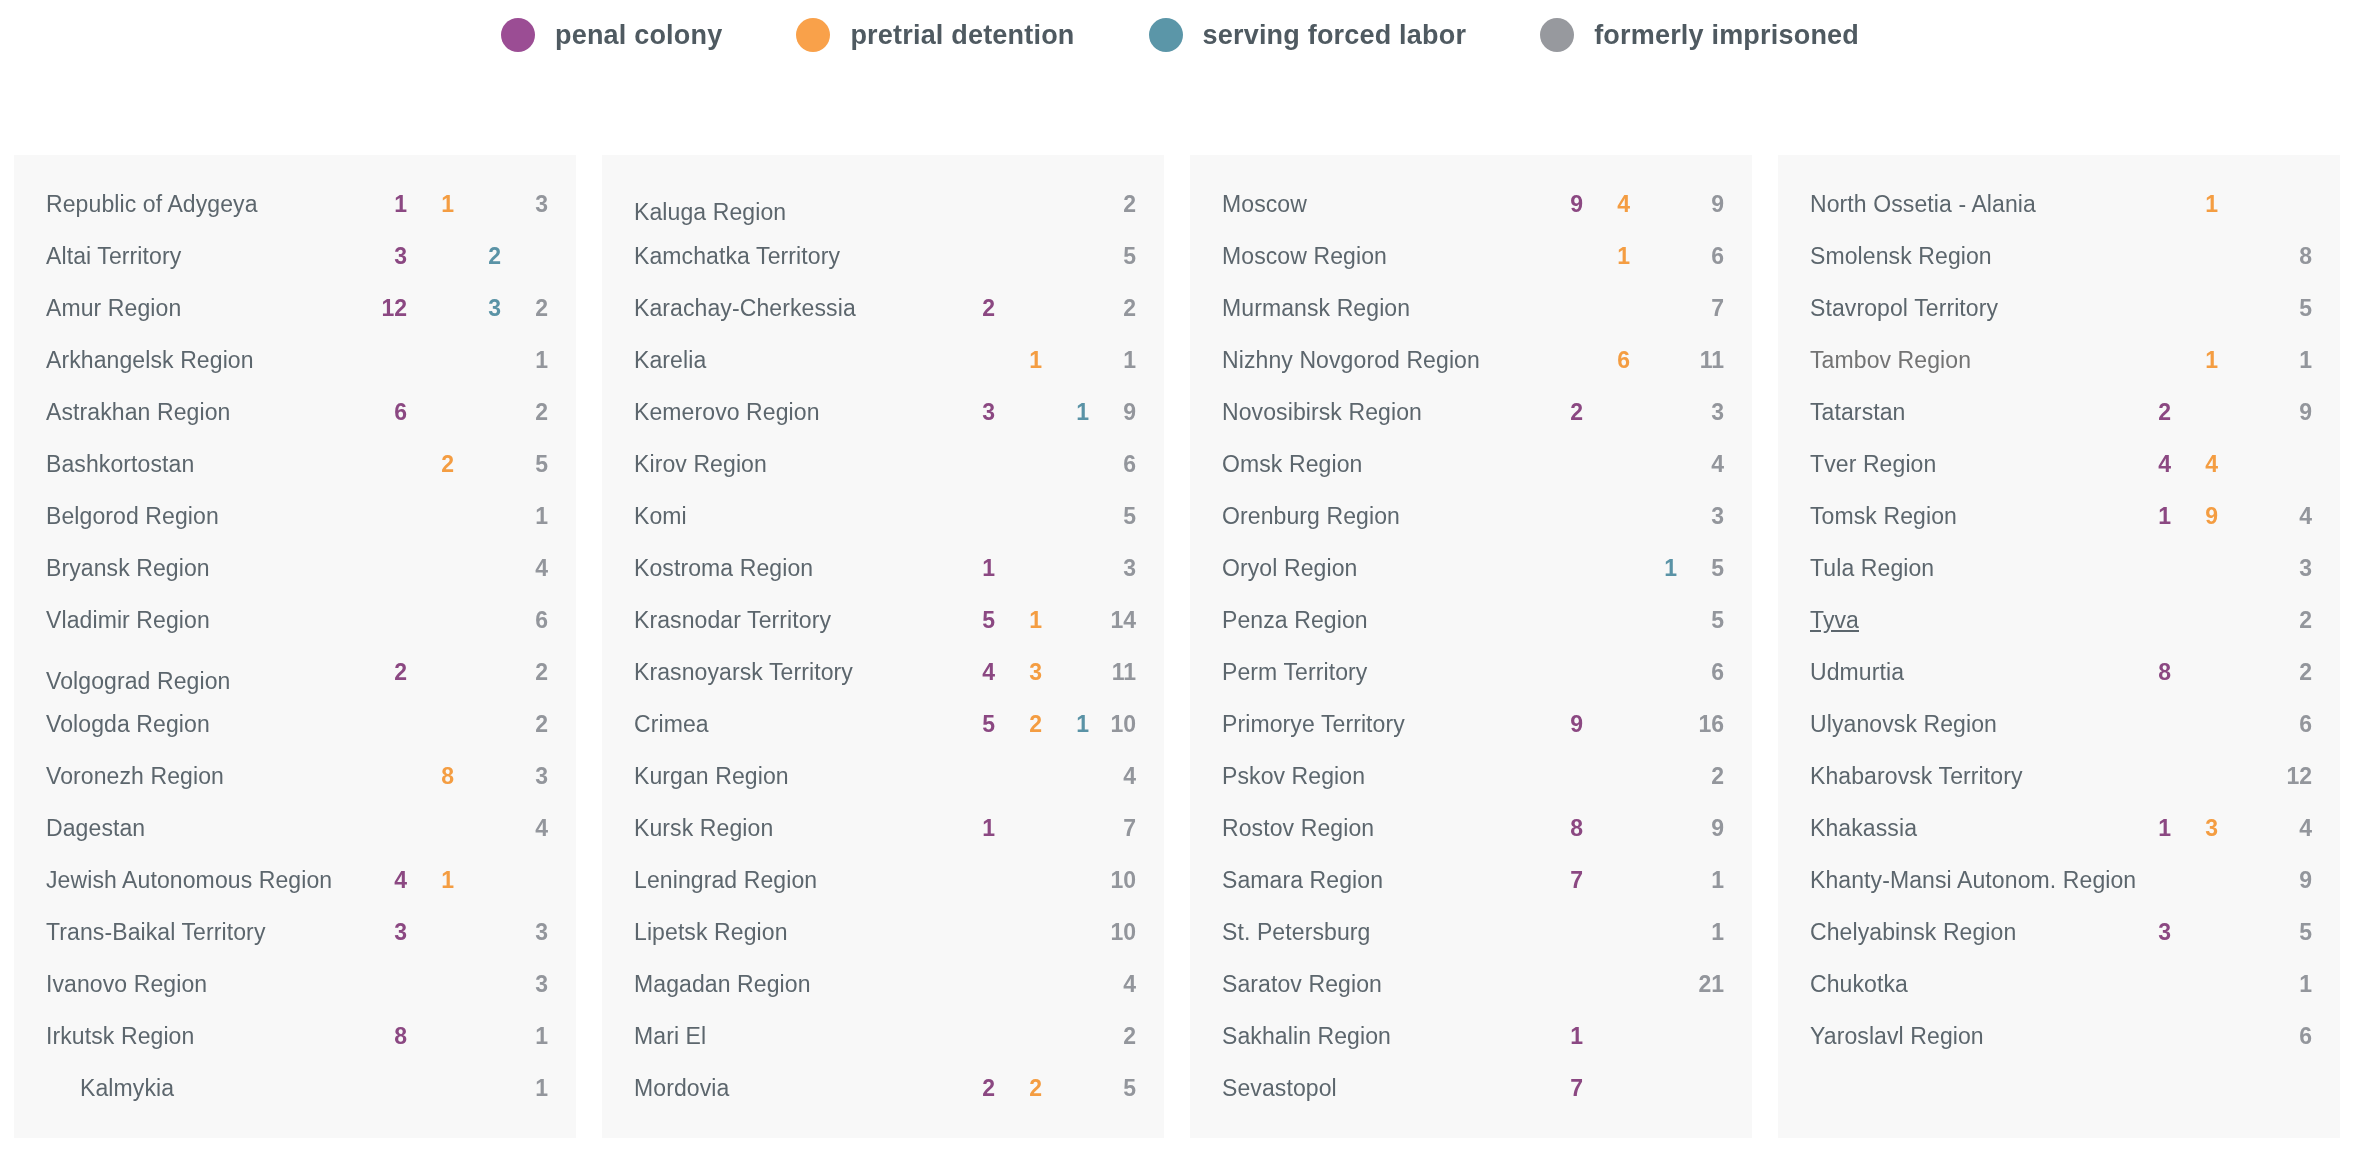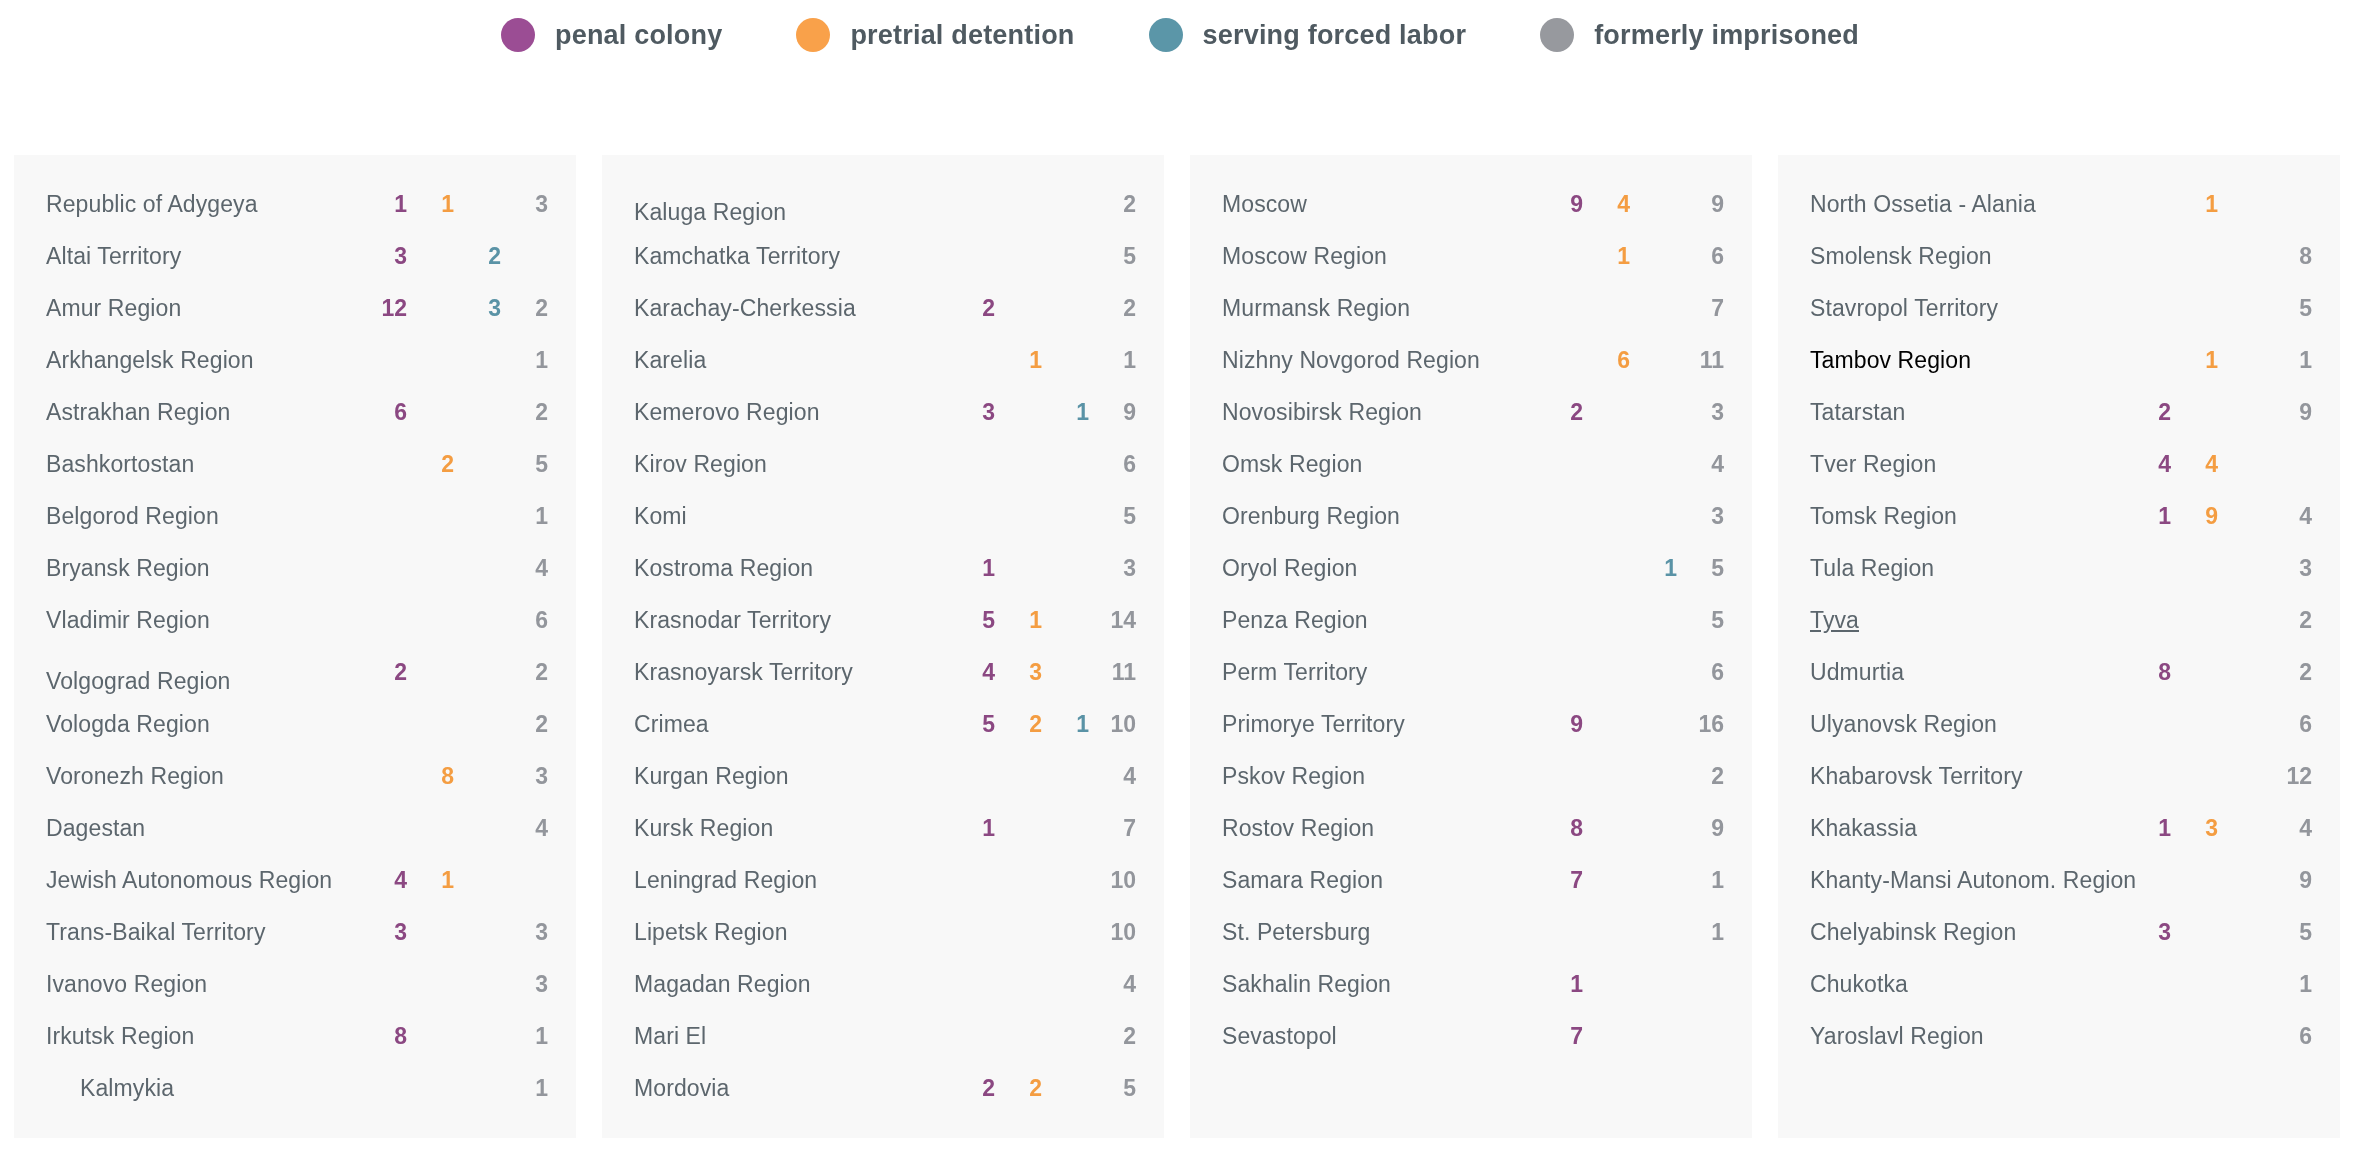--- a/index.html
+++ b/index.html
@@ -301,20 +301,24 @@
       <div class="row">
         <span class="name" style="color: rgb(92, 102, 109);">Samara Region</span>
         <span class="val v0" style="color: rgb(139, 72, 130);">7</span>
         <span class="val v3" style="color: rgb(147, 150, 156);">1</span>
       </div>
       <div class="row">
         <span class="name" style="color: rgb(92, 102, 109);">St. Petersburg</span>
         <span class="val v3" style="color: rgb(147, 150, 156);">1</span>
       </div>
       <div class="row">
+        <span class="name" style="color: rgb(92, 102, 109);">Saratov Region</span>
+        <span class="val v3" style="color: rgb(147, 150, 156);">21</span>
+      </div>
+      <div class="row">
         <span class="name" style="color: rgb(92, 102, 109);">Sakhalin Region</span>
         <span class="val v0" style="color: rgb(139, 72, 130);">1</span>
       </div>
       <div class="row">
         <span class="name" style="color: rgb(92, 102, 109);">Sevastopol</span>
         <span class="val v0" style="color: rgb(139, 72, 130);">7</span>
       </div>
     </div>
     <div class="block" style="background: rgb(248, 248, 248);">
       <div class="row">
@@ -323,21 +327,21 @@
       </div>
       <div class="row">
         <span class="name" style="color: rgb(92, 102, 109);">Smolensk Region</span>
         <span class="val v3" style="color: rgb(147, 150, 156);">8</span>
       </div>
       <div class="row">
         <span class="name" style="color: rgb(92, 102, 109);">Stavropol Territory</span>
         <span class="val v3" style="color: rgb(147, 150, 156);">5</span>
       </div>
       <div class="row">
-        <span class="name" style="color: #000000;">Tambov Region</span>
+        <span class="name" style="color: #737373;">Tambov Region</span>
         <span class="val v1" style="color: rgb(244, 157, 66);">1</span>
         <span class="val v3" style="color: rgb(147, 150, 156);">1</span>
       </div>
       <div class="row">
         <span class="name" style="color: rgb(92, 102, 109);">Tatarstan</span>
         <span class="val v0" style="color: rgb(139, 72, 130);">2</span>
         <span class="val v3" style="color: rgb(147, 150, 156);">9</span>
       </div>
       <div class="row">
         <span class="name" style="color: rgb(92, 102, 109);">Tver Region</span>

